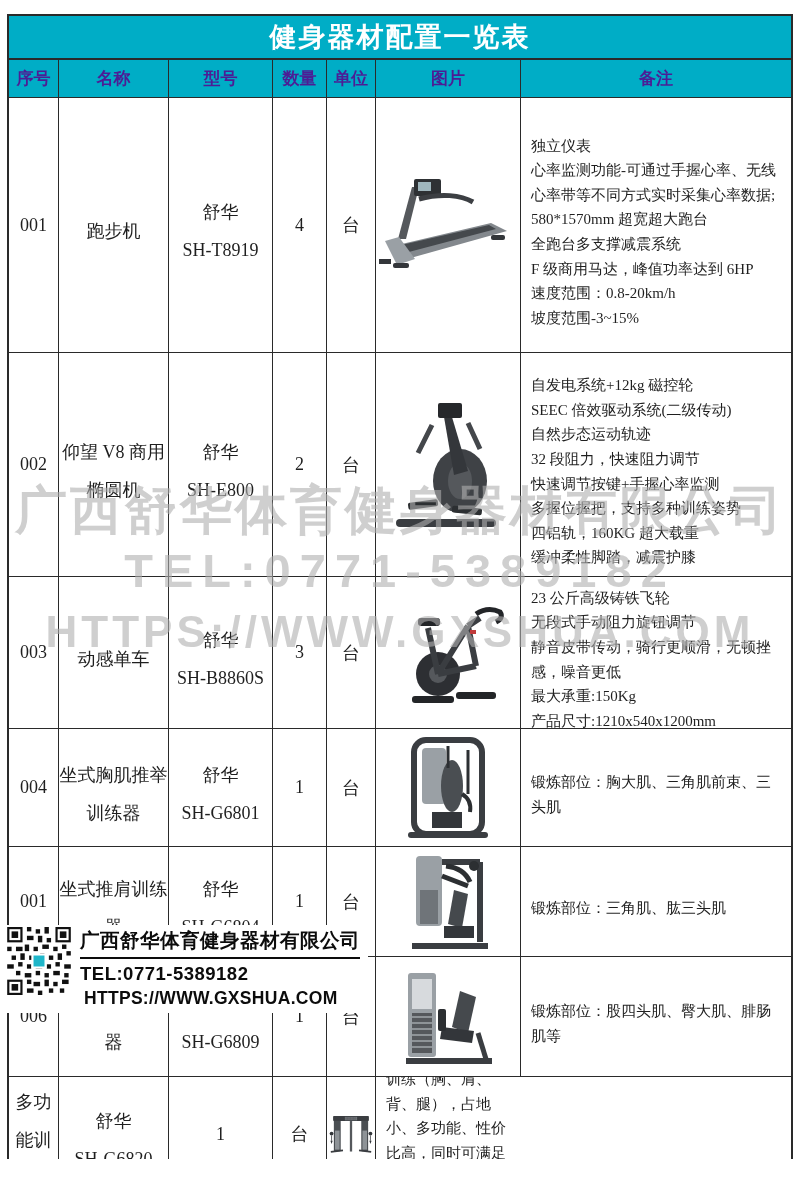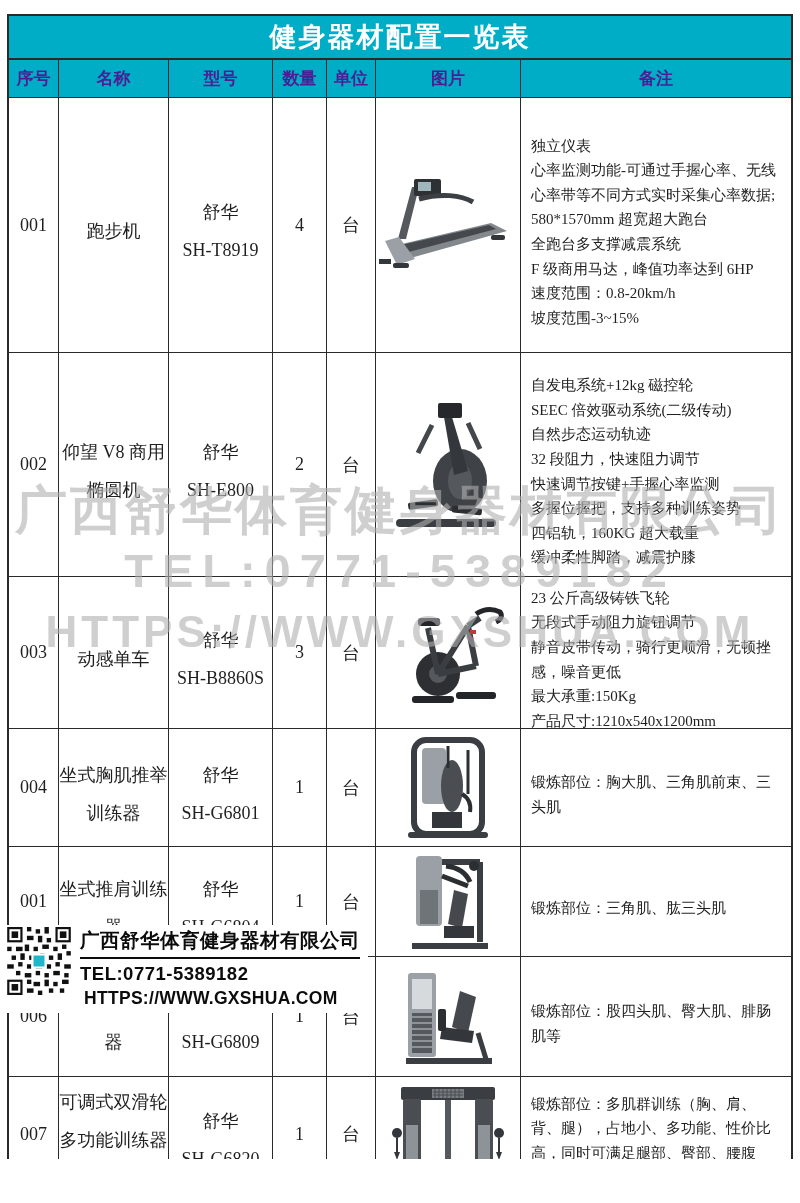--- a/index.html
+++ b/index.html
@@ -258,21 +258,20 @@
           <path d="M8 96 L94 96" stroke="#3a3d41" stroke-width="6"></path>
           <path d="M80 68 L88 94" stroke="#3a3d41" stroke-width="5"></path>
         </svg>
       </div>
       <div class="cell remark-cell">
           <span class="multiline">锻炼部位：股四头肌、臀大肌、腓肠肌等</span>
         </div>
     </div>
 
     <div class="t-row r7">
-      <div class="cell">007</div>
       <div class="cell name-cell">
           <span class="multiline">可调式双滑轮多功能训练器（小飞鸟）</span>
         </div>
       <div class="cell model-cell">
           <span class="multiline">舒华
 SH-G6820</span>
         </div>
       <div class="cell">1</div>
       <div class="cell">台</div>
       <div class="cell img-cell">

